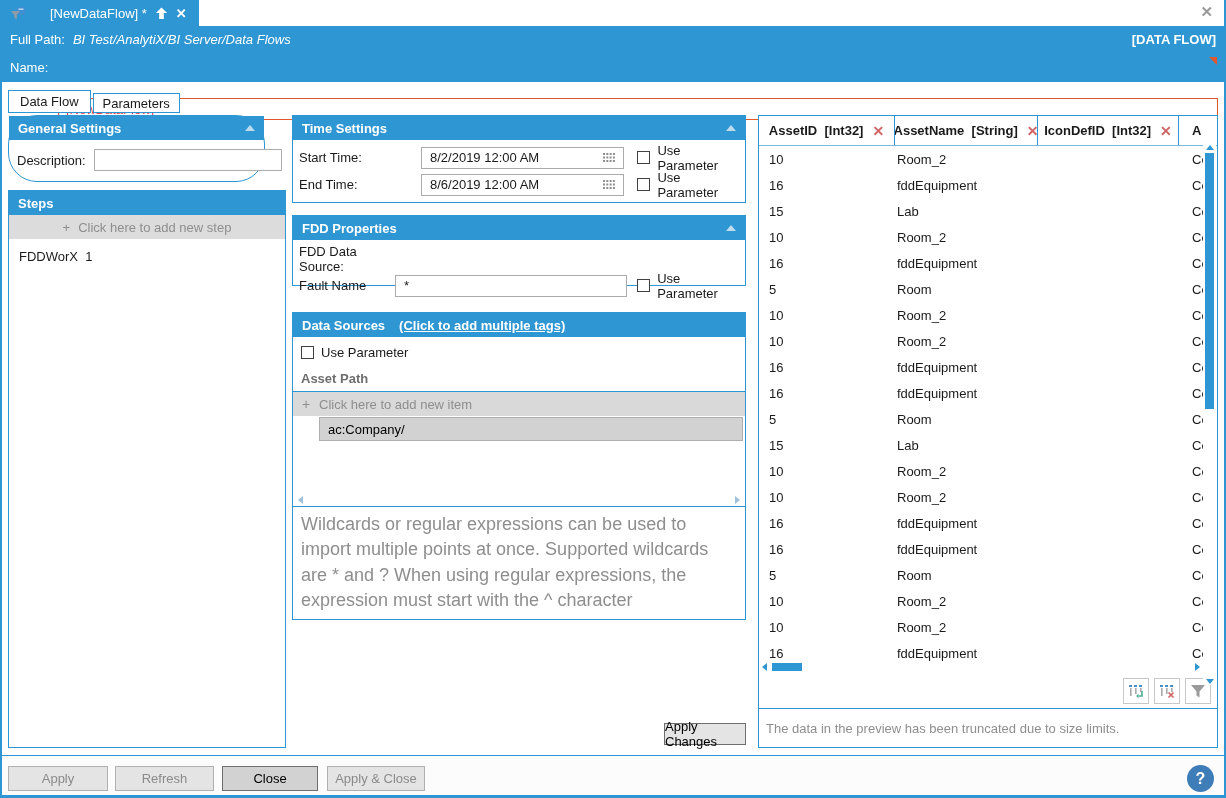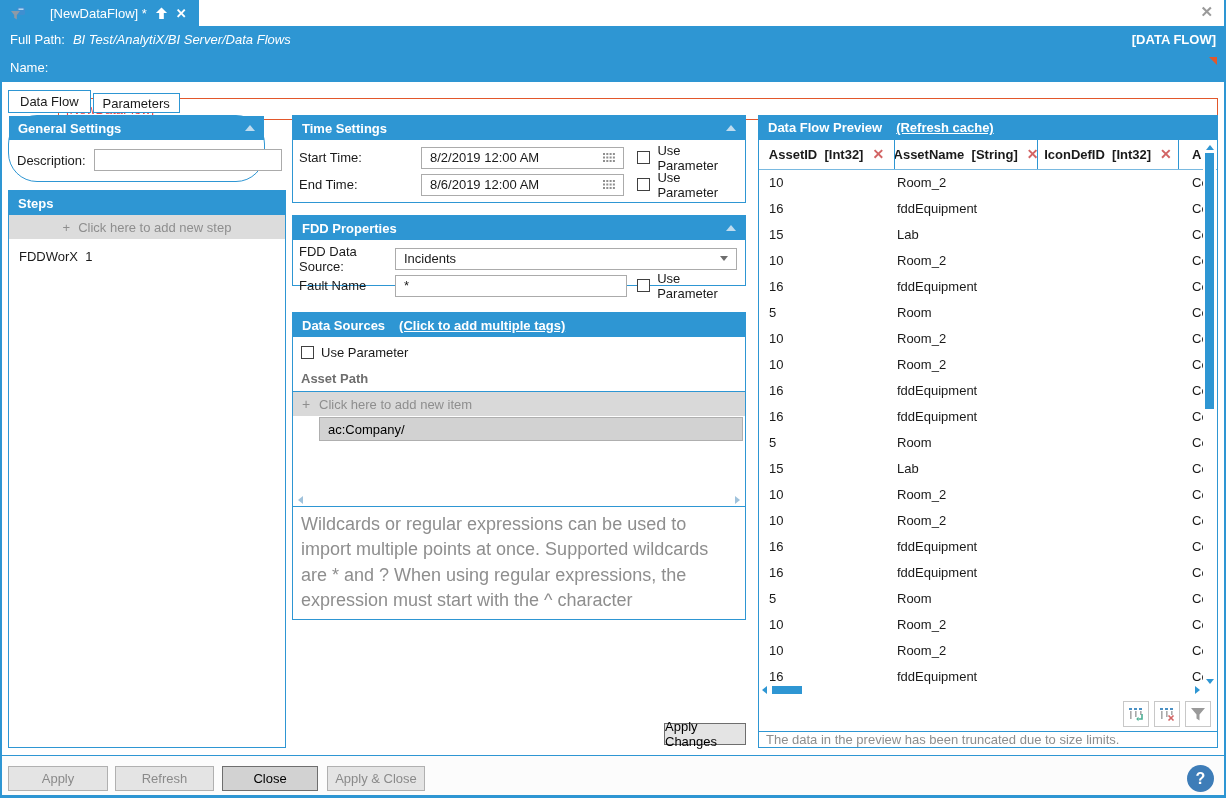--- a/index.html
+++ b/index.html
@@ -253,24 +253,20 @@
   </div>
 
   <div class="panel" id="fdd-properties">
     <div class="phead">
       <span>FDD Properties</span>
       <div class="collapse-up"></div>
     </div>
     <div class="fdd-body">
       <div class="frow">
         <span class="flabel">FDD Data Source:</span>
-        <div class="boxinput combo">
-          <span class="cval">Incidents</span>
-          <div class="combo-arrow"></div>
-        </div>
       </div>
       <div class="frow">
         <span class="flabel">Fault Name</span>
         <div class="boxinput fault-input">
           <span>*</span>
         </div>
         <div class="cbgroup">
           <span class="checkbox"></span>
           <span>Use Parameter</span>
         </div>
@@ -307,24 +303,20 @@
     <div class="ds-hscroll">
       <div class="tri-left"></div>
       <div class="tri-right"></div>
     </div>
     <div class="ds-help">Wildcards or regular expressions can be used to import multiple points at once. Supported wildcards are * and ? When using regular expressions, the expression must start with the ^ character</div>
   </div>
 
   <div class="apply-changes">Apply Changes</div>
 
   <div class="panel" id="preview-panel">
-    <div class="phead">
-      <span>Data Flow Preview</span>
-      <span class="hlink">(Refresh cache)</span>
-    </div>
     <div class="pv-colheads">
       <div class="pv-ch">
         <span>AssetID  [Int32]</span>
         <span class="pv-x">✕</span>
       </div>
       <div class="pv-ch">
         <span>AssetName  [String]</span>
         <span class="pv-x">✕</span>
       </div>
       <div class="pv-ch">

